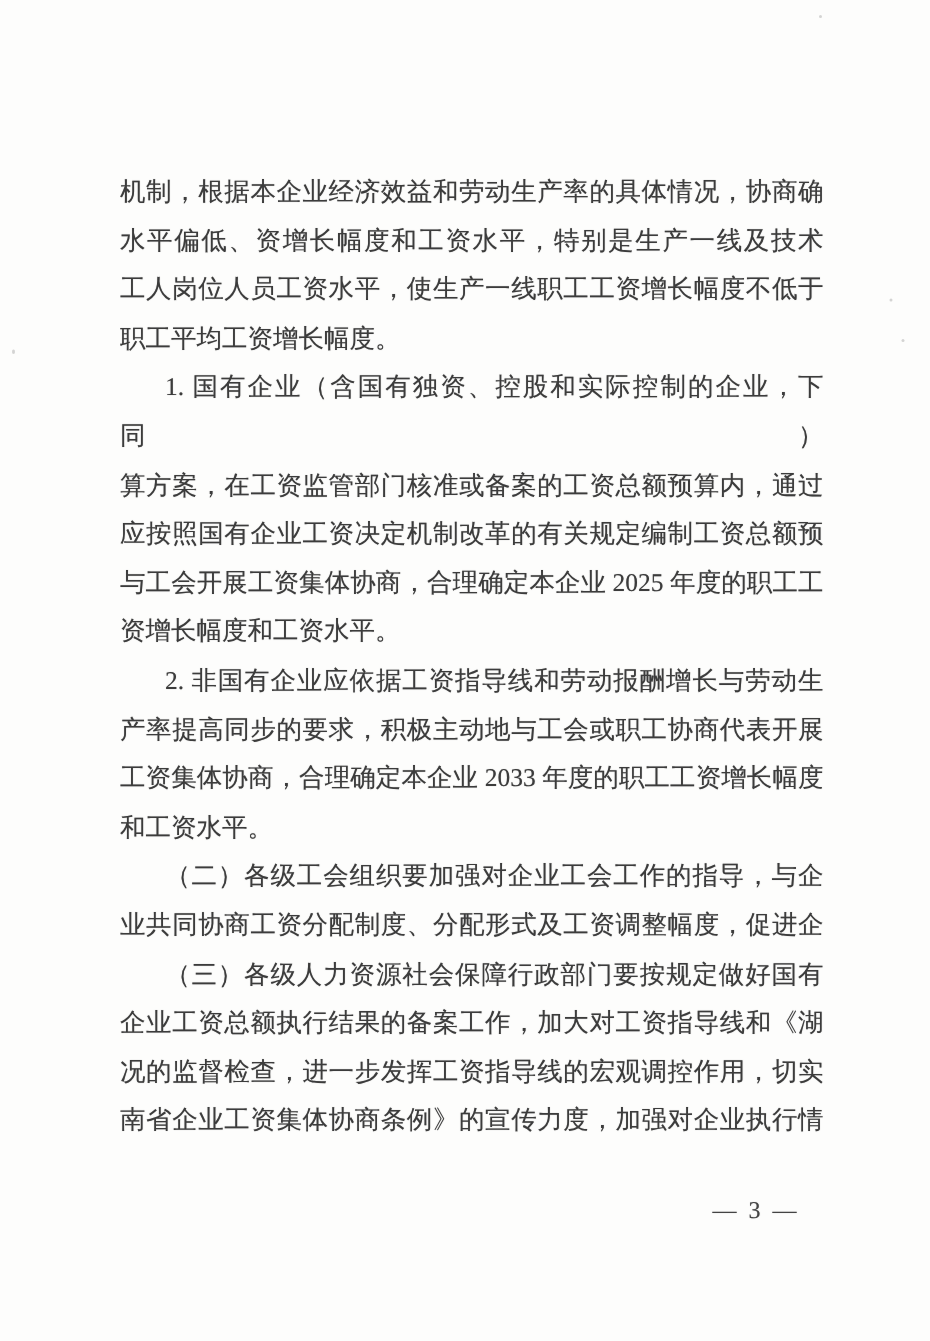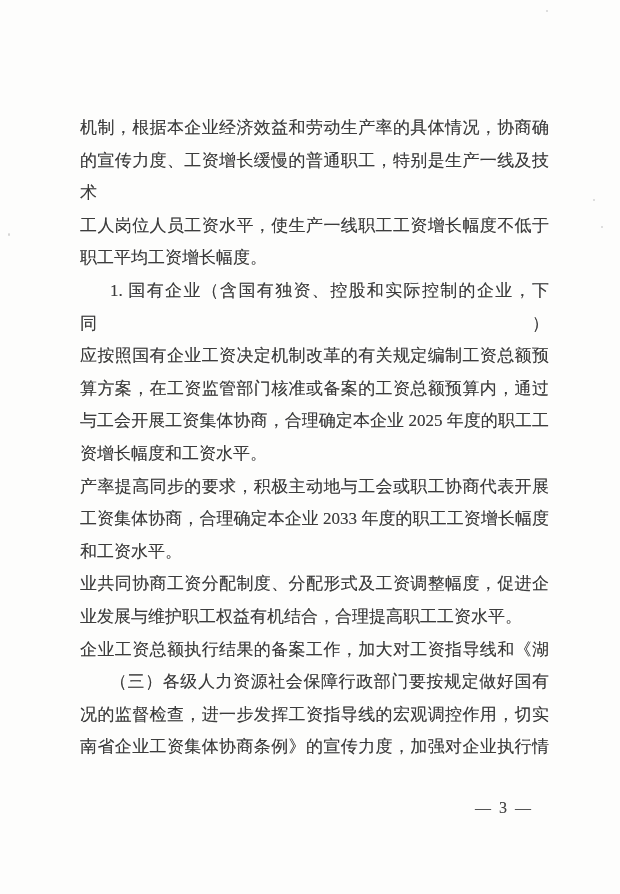--- a/index.html
+++ b/index.html
@@ -63,43 +63,44 @@
   .speck.s4 { left: 8px;   top: 233px; width: 2px; height: 3px; }
 </style>
 </head>
 <body>
 
 <div class="page">
 
   <div class="doc-body">
       <div class="paragraph">
         <div class="line">机制，根据本企业经济效益和劳动生产率的具体情况，协商确</div>
-        <div class="line">的宣传力度、工资增长缓慢的普通职工，特别是生产一线及技术</div>
+        <div class="line">水平偏低、资增长幅度和工资水平，特别是生产一线及技术</div>
         <div class="line">工人岗位人员工资水平，使生产一线职工工资增长幅度不低于</div>
         <div class="line end">职工平均工资增长幅度。</div>
       </div>
       <div class="paragraph">
         <div class="line indent">1. 国有企业（含国有独资、控股和实际控制的企业，下同）</div>
+        <div class="line">算方案，在工资监管部门核准或备案的工资总额预算内，通过</div>
         <div class="line">应按照国有企业工资决定机制改革的有关规定编制工资总额预</div>
-        <div class="line">算方案，在工资监管部门核准或备案的工资总额预算内，通过</div>
         <div class="line">与工会开展工资集体协商，合理确定本企业 2025 年度的职工工</div>
         <div class="line end">资增长幅度和工资水平。</div>
       </div>
       <div class="paragraph">
+        <div class="line indent">2. 非国有企业应依据工资指导线和劳动报酬增长与劳动生</div>
         <div class="line">产率提高同步的要求，积极主动地与工会或职工协商代表开展</div>
         <div class="line">工资集体协商，合理确定本企业 2033 年度的职工工资增长幅度</div>
         <div class="line end">和工资水平。</div>
       </div>
       <div class="paragraph">
+        <div class="line indent">（二）各级工会组织要加强对企业工会工作的指导，与企</div>
         <div class="line">业共同协商工资分配制度、分配形式及工资调整幅度，促进企</div>
-        <div class="line end">业发展与维护职工权益有机结合，合理提高职工工资水平。</div>
       </div>
       <div class="paragraph">
+        <div class="line indent">（三）各级人力资源社会保障行政部门要按规定做好国有</div>
         <div class="line">企业工资总额执行结果的备案工作，加大对工资指导线和《湖</div>
-        <div class="line indent">（三）各级人力资源社会保障行政部门要按规定做好国有</div>
         <div class="line">况的监督检查，进一步发挥工资指导线的宏观调控作用，切实</div>
         <div class="line">南省企业工资集体协商条例》的宣传力度，加强对企业执行情</div>
       </div>
     </div>
 
   <div class="page-number">— 3 —</div>
 
   <span class="speck s1"></span>
   <span class="speck s2"></span>
   <span class="speck s3"></span>

